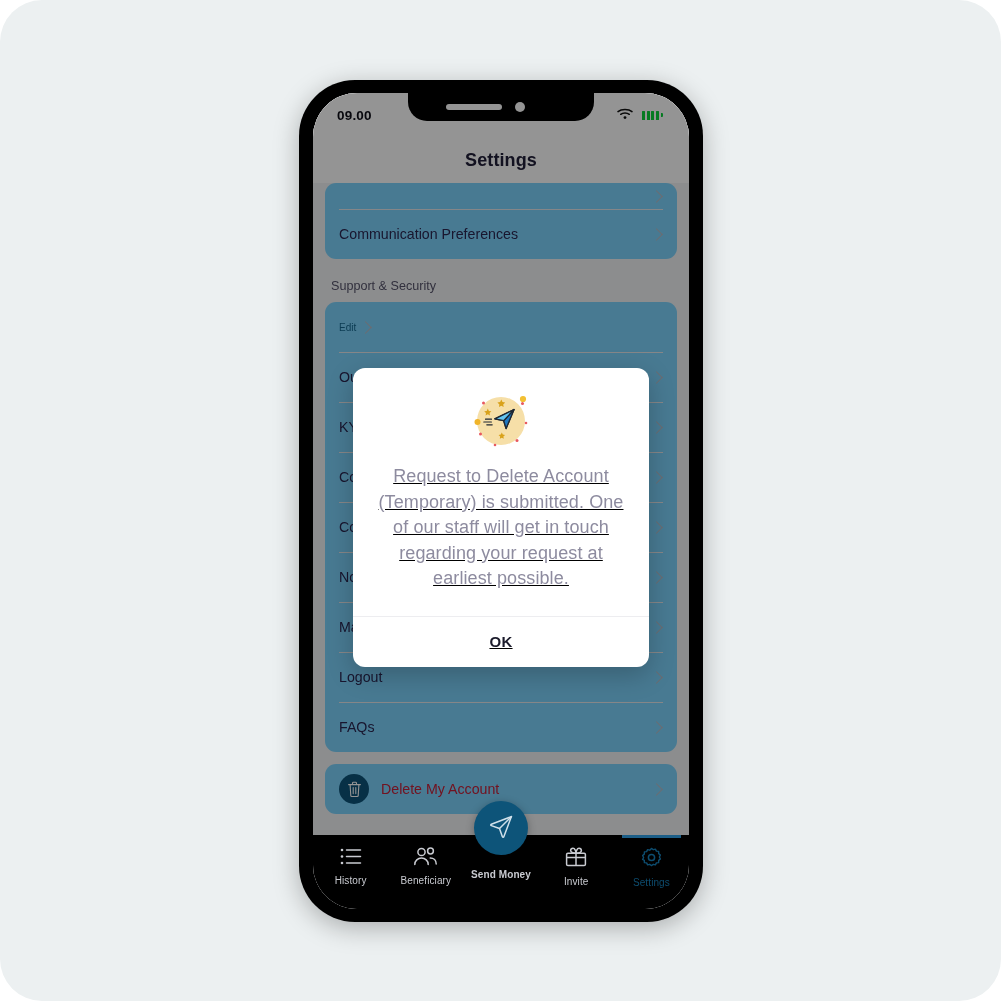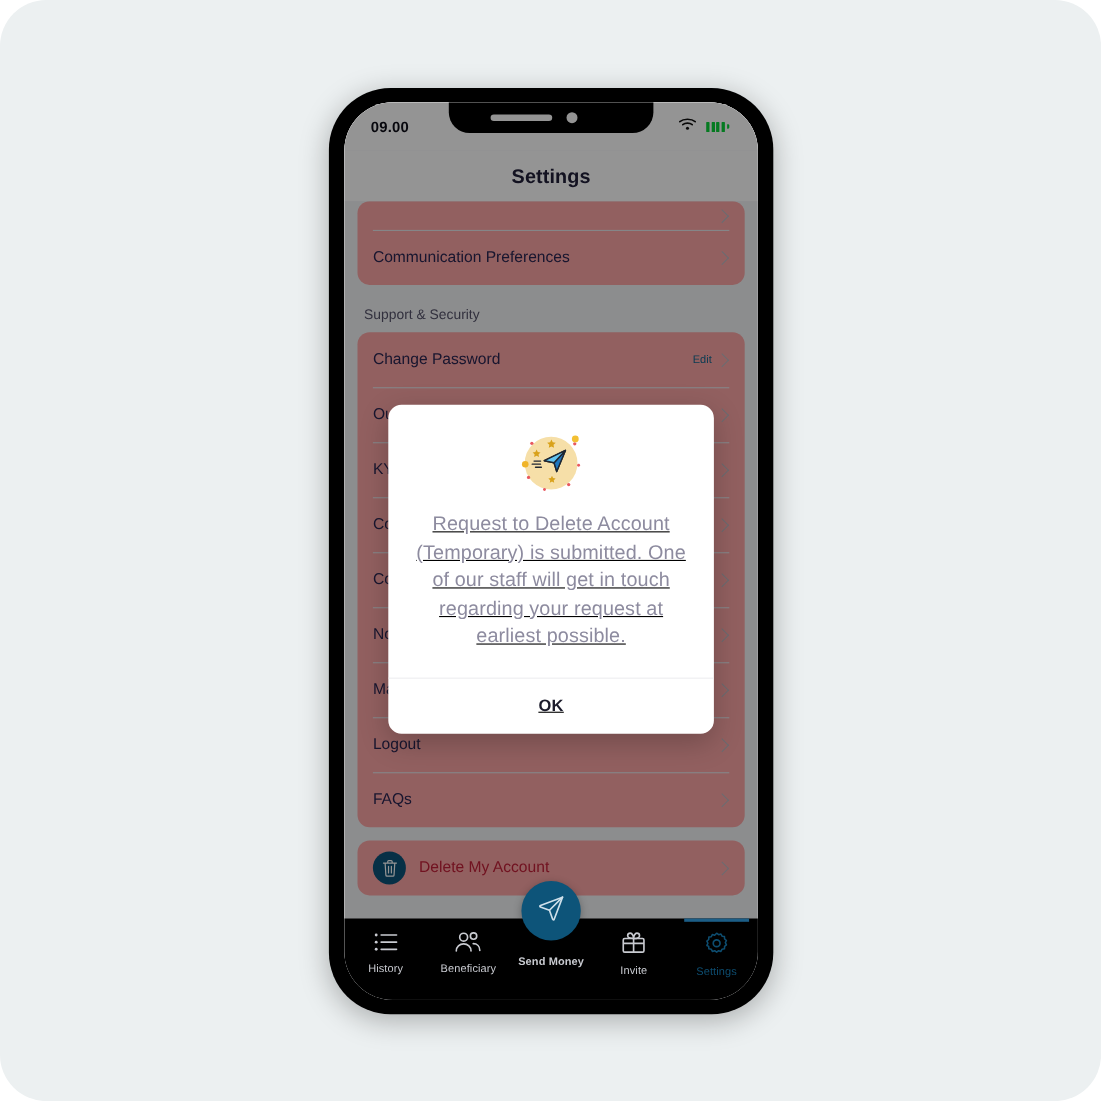--- a/index.html
+++ b/index.html
@@ -102,21 +102,21 @@
   
   #settings-scroll {
     position: absolute;
     left: 0; right: 0;
     top: 90px; bottom: 74px;
     background: #f2f3f5;
     padding: 0 12px;
     overflow: hidden;
   }
   .card {
-    background: #fca5a5;
+    background: #7dd3fc;
     border-radius: 11px;
     overflow: hidden;
     margin-bottom: 12px;
   }
   .row {
     position: relative;
     height: 50px;
     display: flex; align-items: center;
     padding: 0 16px 0 14px;
   }
@@ -256,21 +256,20 @@
             <div class="row">
               <div class="label">Communication Preferences</div>
               <div class="chev"></div>
             </div>
           </div>
 
           <div class="section-title">Support &amp; Security</div>
 
           <div class="card">
             <div class="row">
-              <div class="label">Change Password</div>
               <div class="edit">Edit</div>
               <div class="chev"></div>
             </div>
             <div class="row">
               <div class="label">Our</div>
               <div class="chev"></div>
             </div>
             <div class="row">
               <div class="label">KYC</div>
               <div class="chev"></div>

